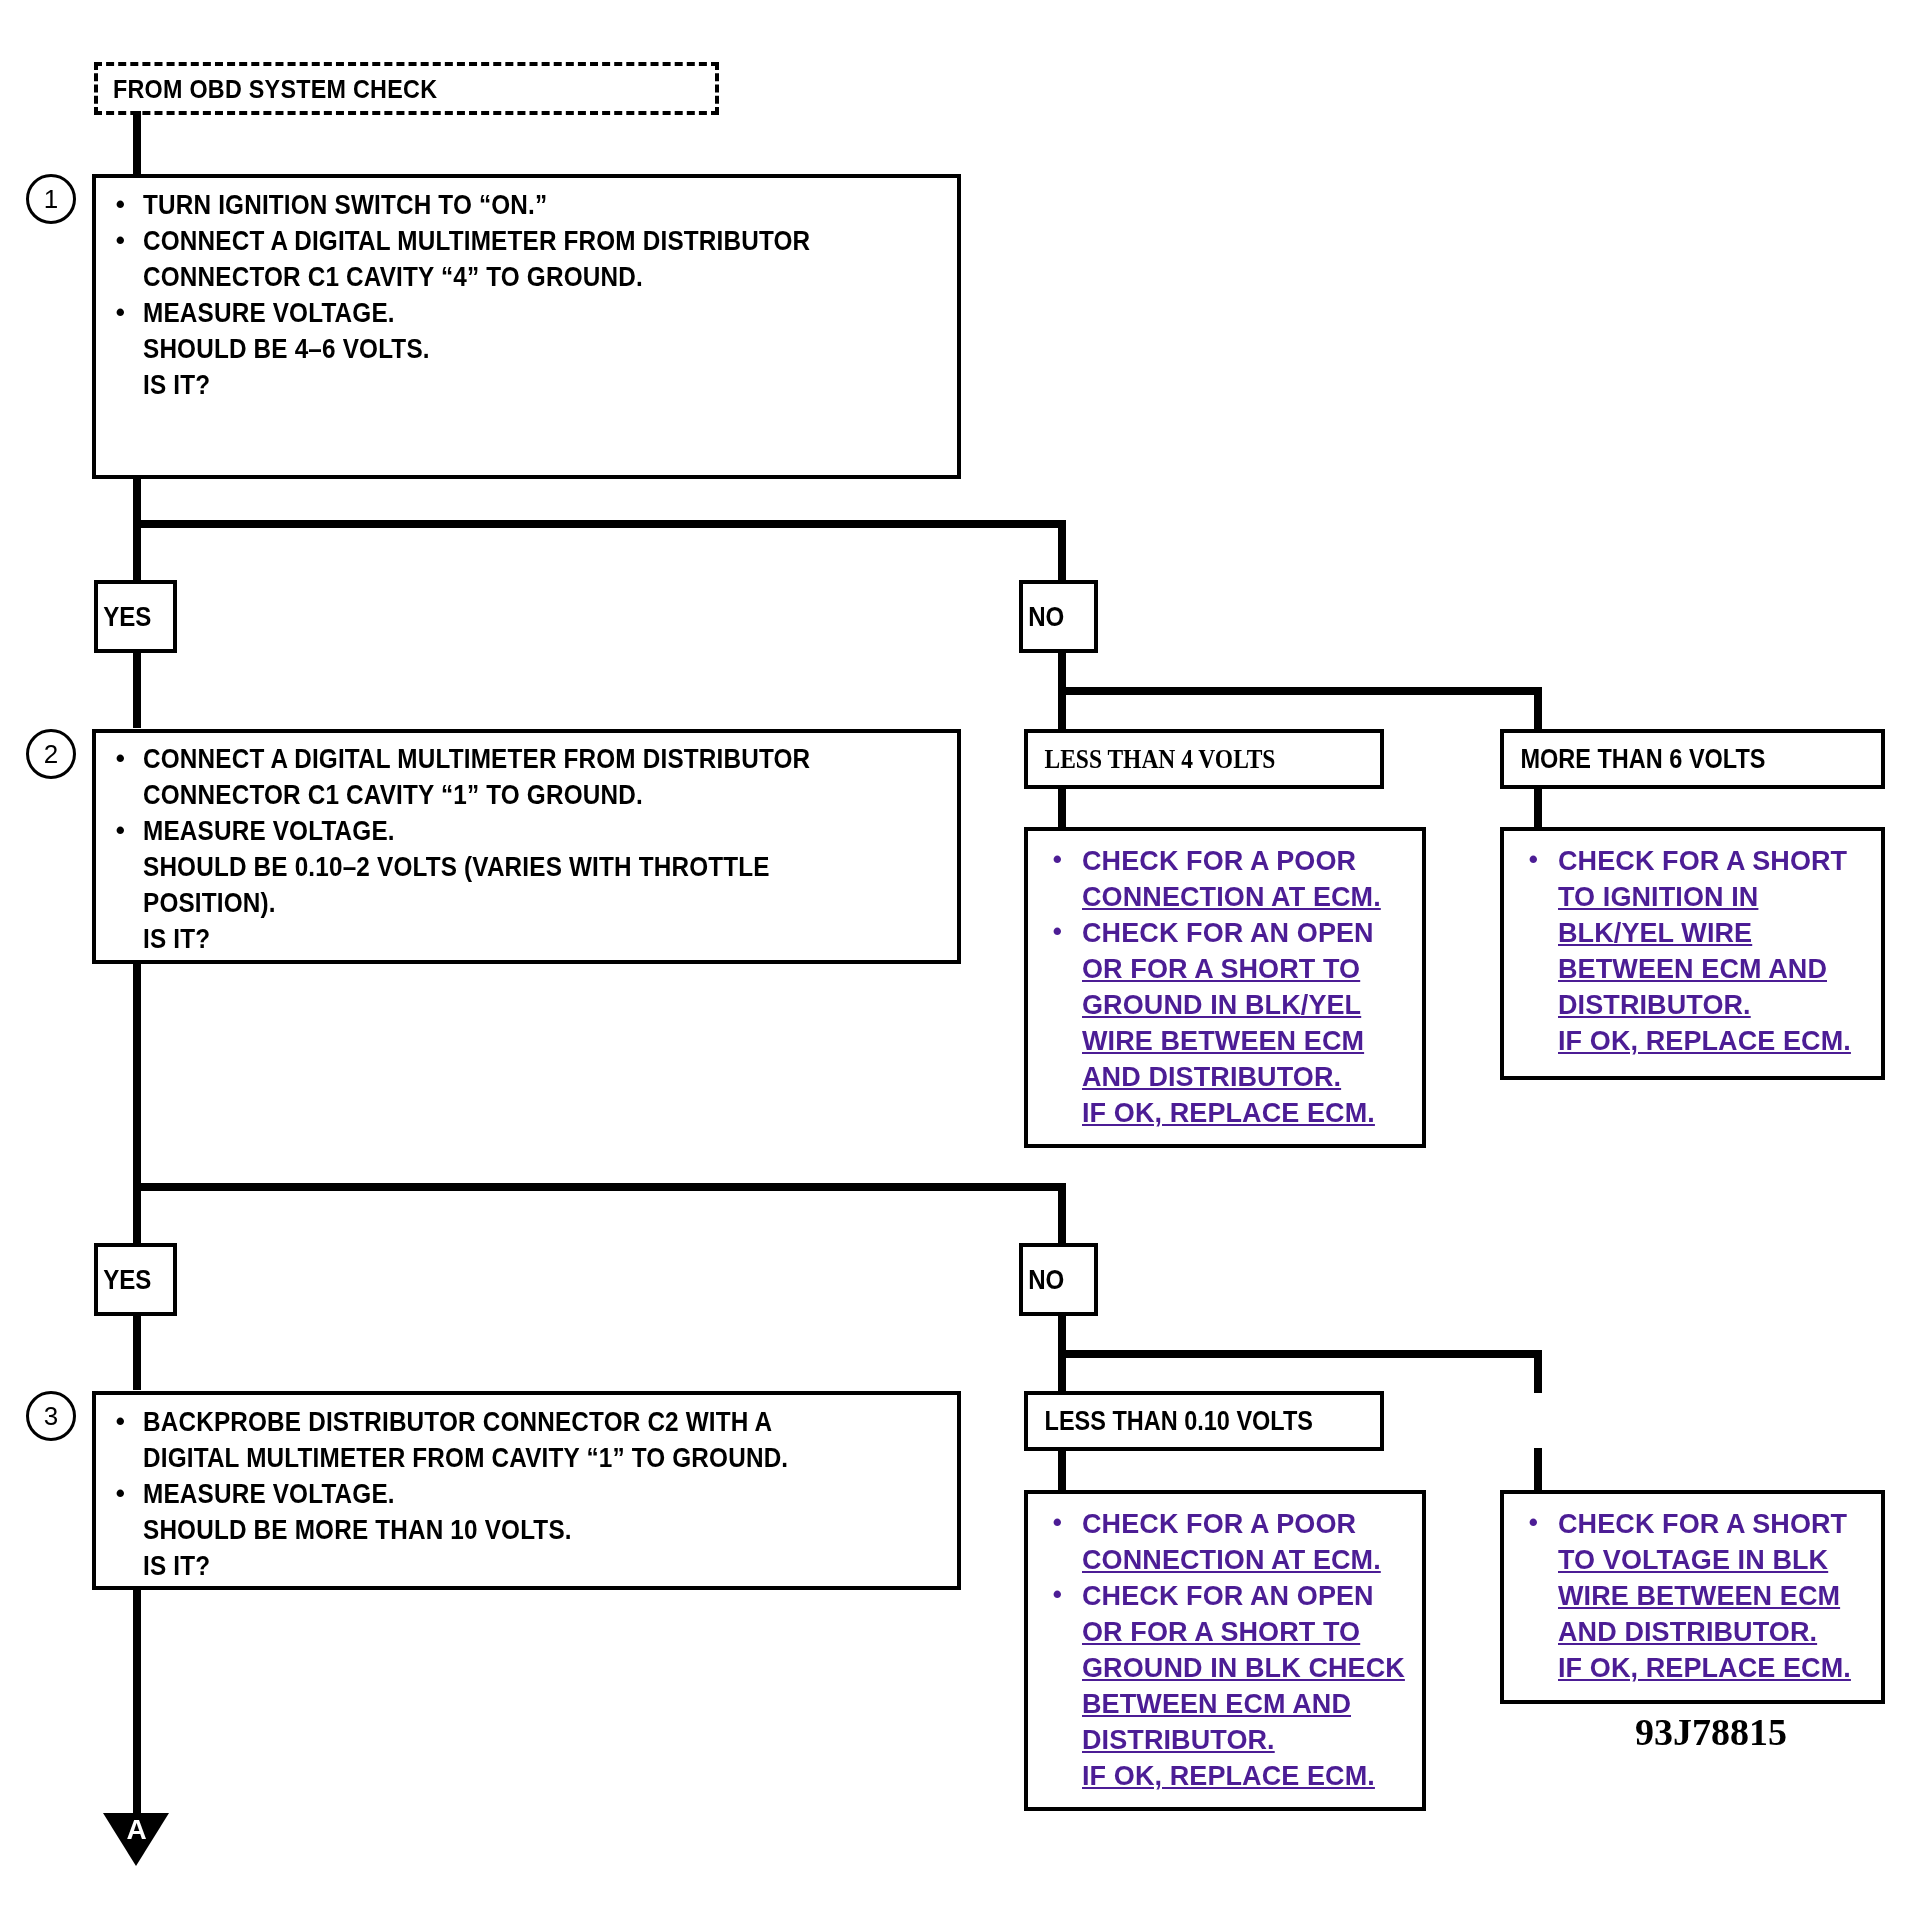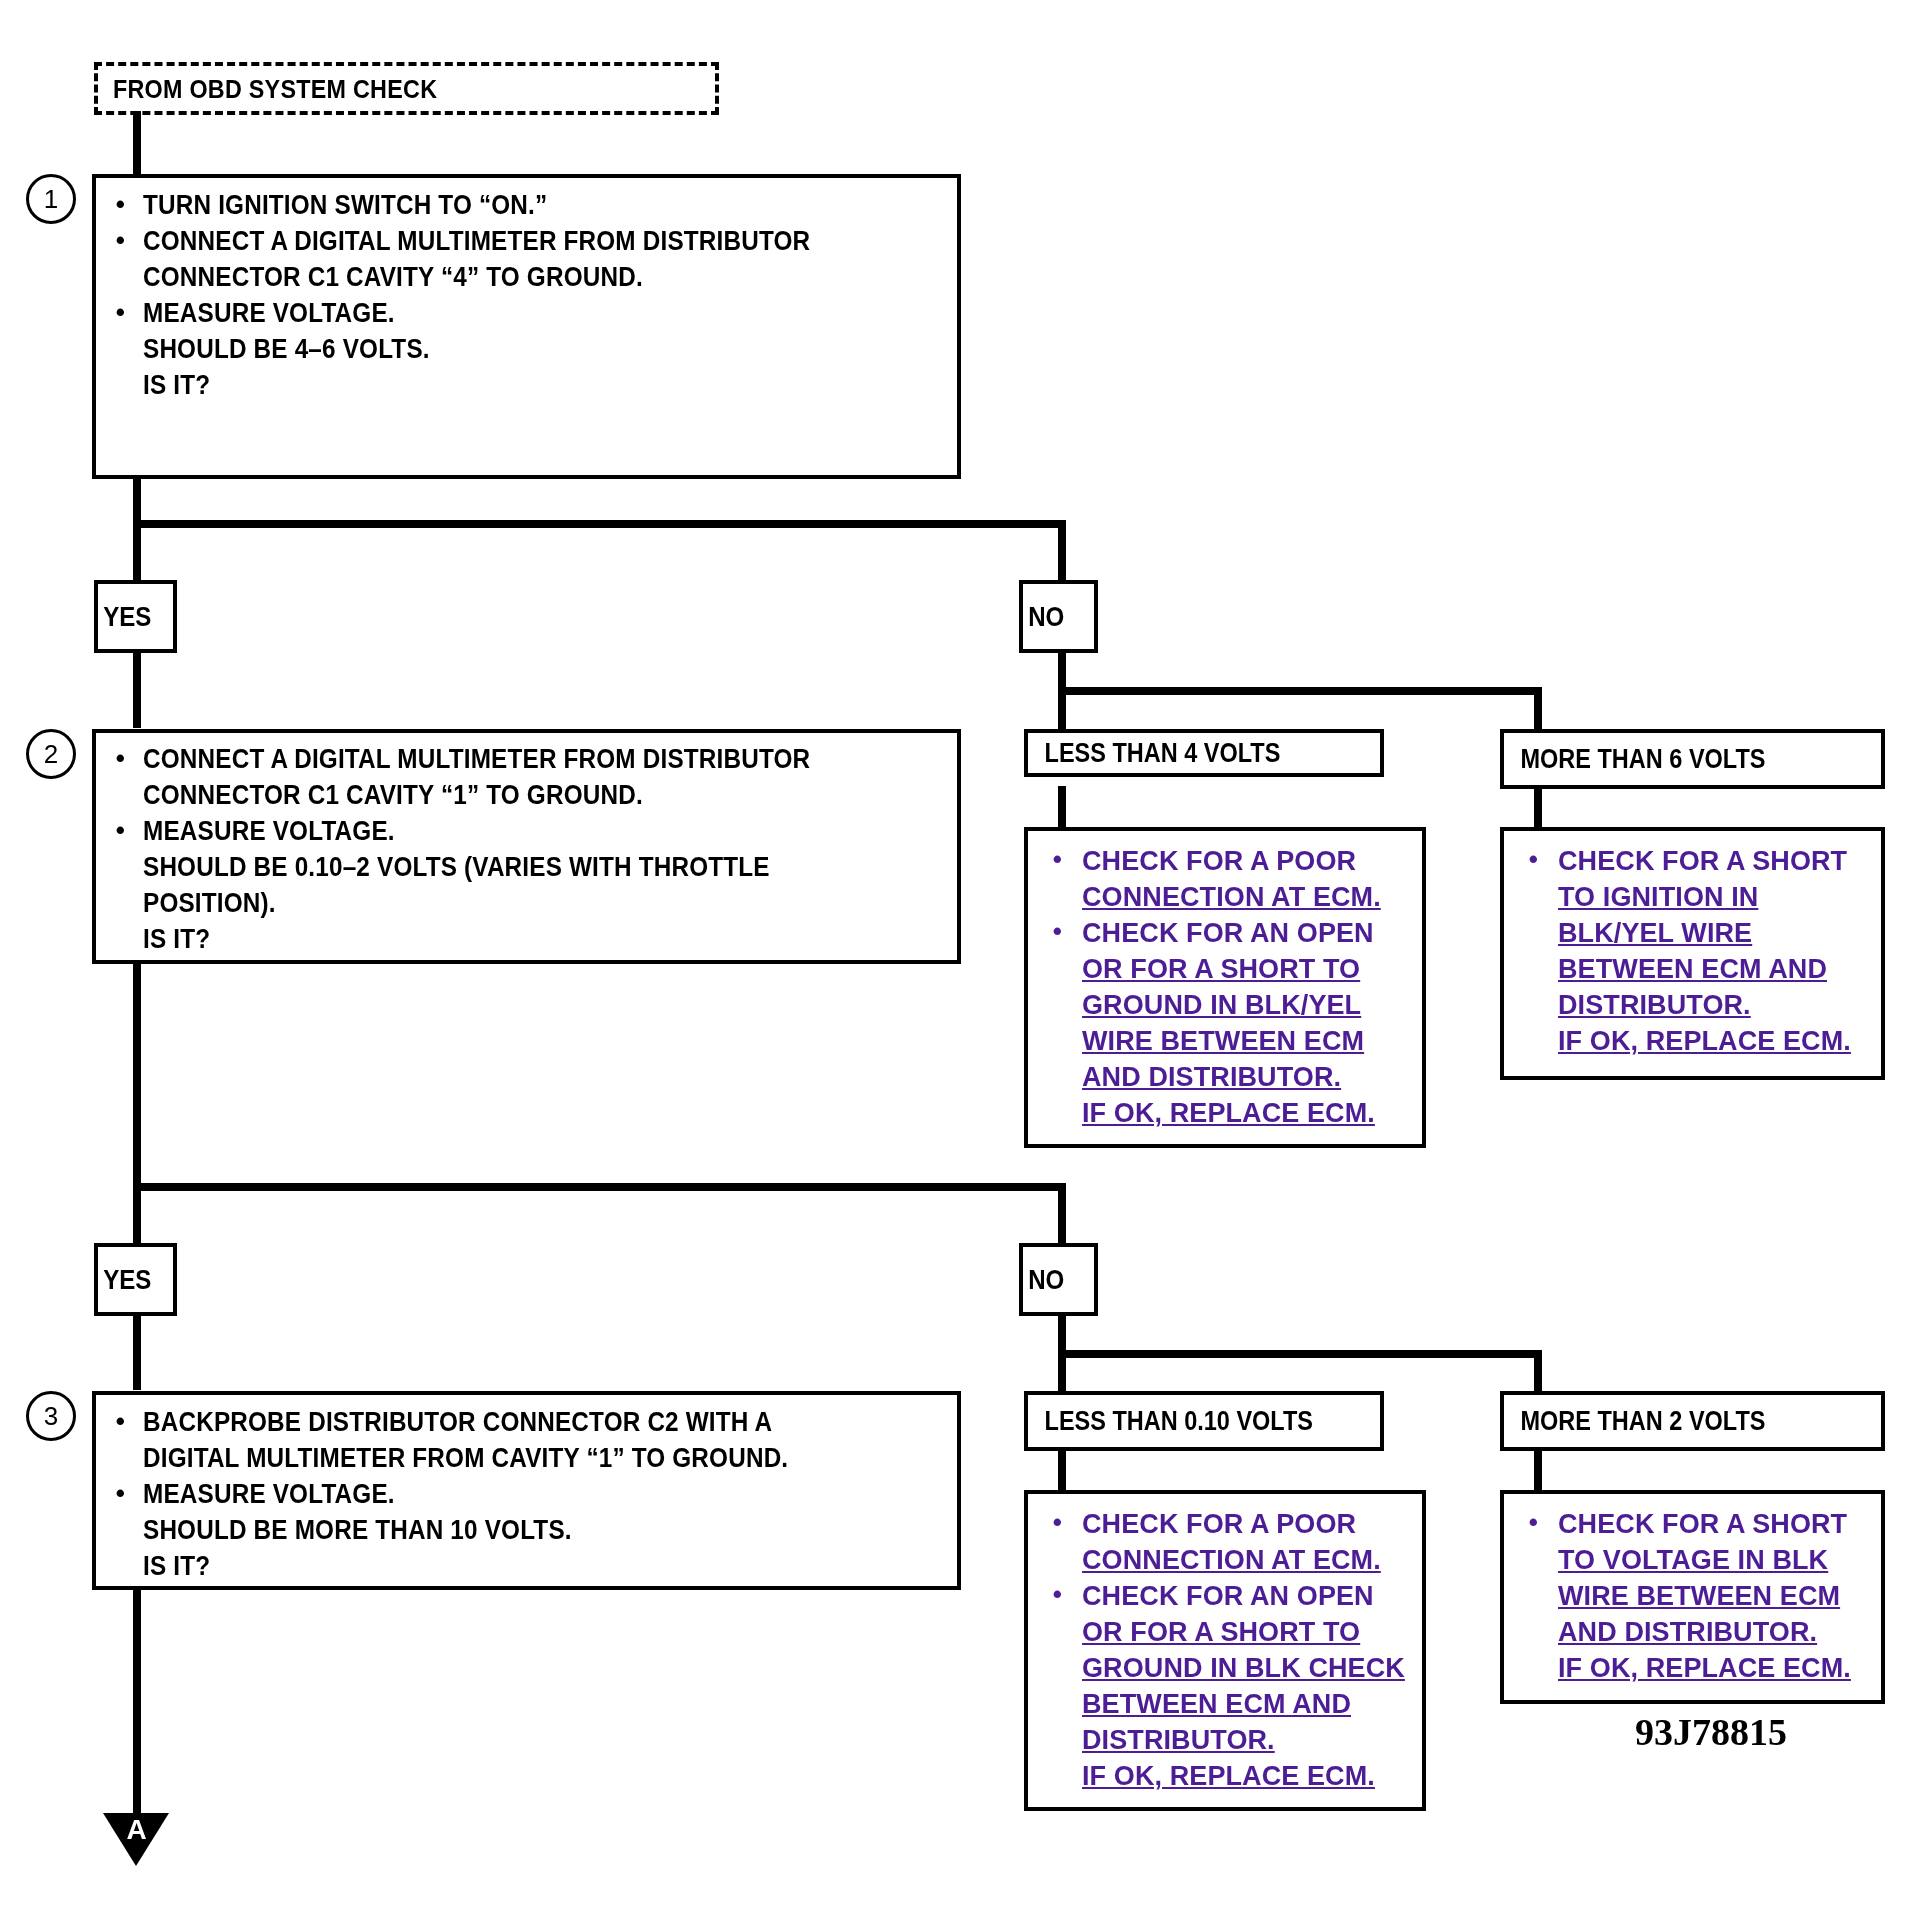--- a/index.html
+++ b/index.html
@@ -250,21 +250,21 @@
       <span class="cont squeeze">CONNECTOR C1 CAVITY “1” TO GROUND.</span>
     </li>
     <li>
       <span class="squeeze">MEASURE VOLTAGE.</span>
       <span class="cont squeeze">SHOULD BE 0.10–2 VOLTS (VARIES WITH THROTTLE</span>
       <span class="cont squeeze">POSITION).</span>
       <span class="cont squeeze">IS IT?</span>
     </li>
   </ul>
 
-  <div class="label-box" style="left:1024px; top:729px; width:360px; height:48px;">
+  <div class="label-box" style="left:1024px; top:729px; width:360px; height:60px;font-family:Liberation Serif, serif;">
     <span>LESS THAN 4 VOLTS</span>
   </div>
   <div class="line-v" style="left:1058px; top:786px; height:47px;"></div>
   <div class="box" style="left:1024px; top:827px; width:402px; height:321px;"></div>
   <ul class="action-list" style="left:1046px; top:843px; width:368px;">
     <li>
       <span>CHECK FOR A POOR</span>
       <span class="cont">CONNECTION AT ECM.</span>
     </li>
     <li>
@@ -339,23 +339,20 @@
     <li>
       <span>CHECK FOR AN OPEN</span>
       <span class="cont">OR FOR A SHORT TO</span>
       <span class="cont">GROUND IN BLK CHECK</span>
       <span class="cont">BETWEEN ECM AND</span>
       <span class="cont">DISTRIBUTOR.</span>
       <span class="cont">IF OK, REPLACE ECM.</span>
     </li>
   </ul>
 
-  <div class="label-box" style="left:1500px; top:1391px; width:385px; height:60px;">
-    <span>MORE THAN 2 VOLTS</span>
-  </div>
   <div class="line-v" style="left:1534px; top:1448px; height:47px;"></div>
   <div class="box" style="left:1500px; top:1490px; width:385px; height:214px;"></div>
   <ul class="action-list" style="left:1522px; top:1506px; width:353px;">
     <li>
       <span>CHECK FOR A SHORT</span>
       <span class="cont">TO VOLTAGE IN BLK</span>
       <span class="cont">WIRE BETWEEN ECM</span>
       <span class="cont">AND DISTRIBUTOR.</span>
       <span class="cont">IF OK, REPLACE ECM.</span>
     </li>

